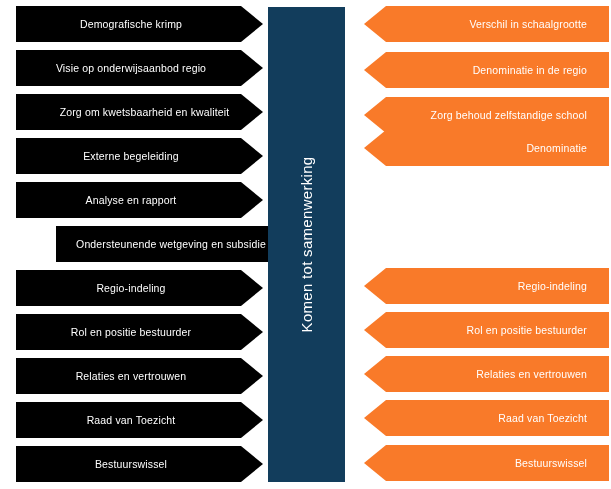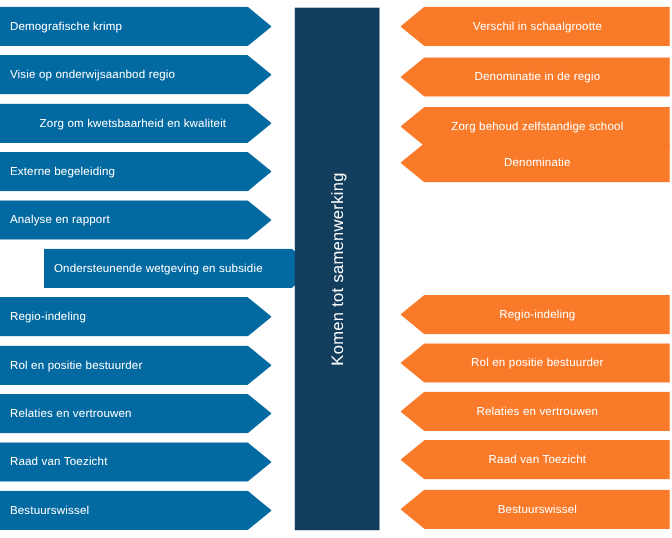--- a/index.html
+++ b/index.html
@@ -25,27 +25,27 @@
   .left-col {
     position: absolute;
     left: 0px;
     top: 0px;
     width: 247px;
     height: 489px;
   }
 
   .blue-bar {
     position: absolute;
-    left: 0px;
+    left: 16px;
     width: 247px;
     height: 36px;
-    background: #0369a1;
+    background: #000000;
     display: flex;
     align-items: center;
-    justify-content: flex-start;
+    justify-content: center;
     box-sizing: border-box;
     padding-left: 9px;
     padding-right: 26px;
     -webkit-clip-path: polygon(0 0, 225px 0, 247px 50%, 225px 100%, 0 100%);
     clip-path: polygon(0 0, 225px 0, 247px 50%, 225px 100%, 0 100%);
   }
 
   .blue-bar .label {
     color: #ffffff;
     font-size: 10.5px;
@@ -87,21 +87,21 @@
   }
 
   .orange-bar {
     position: absolute;
     left: 0px;
     width: 245px;
     height: 36px;
     background: #f97a29;
     display: flex;
     align-items: center;
-    justify-content: center;
+    justify-content: flex-end;
     box-sizing: border-box;
     padding-right: 22px;
     padding-left: 26px;
     -webkit-clip-path: polygon(22px 0, 245px 0, 245px 100%, 22px 100%, 0 50%);
     clip-path: polygon(22px 0, 245px 0, 245px 100%, 22px 100%, 0 50%);
   }
 
   .orange-bar .label {
     color: #ffffff;
     font-size: 10.5px;

